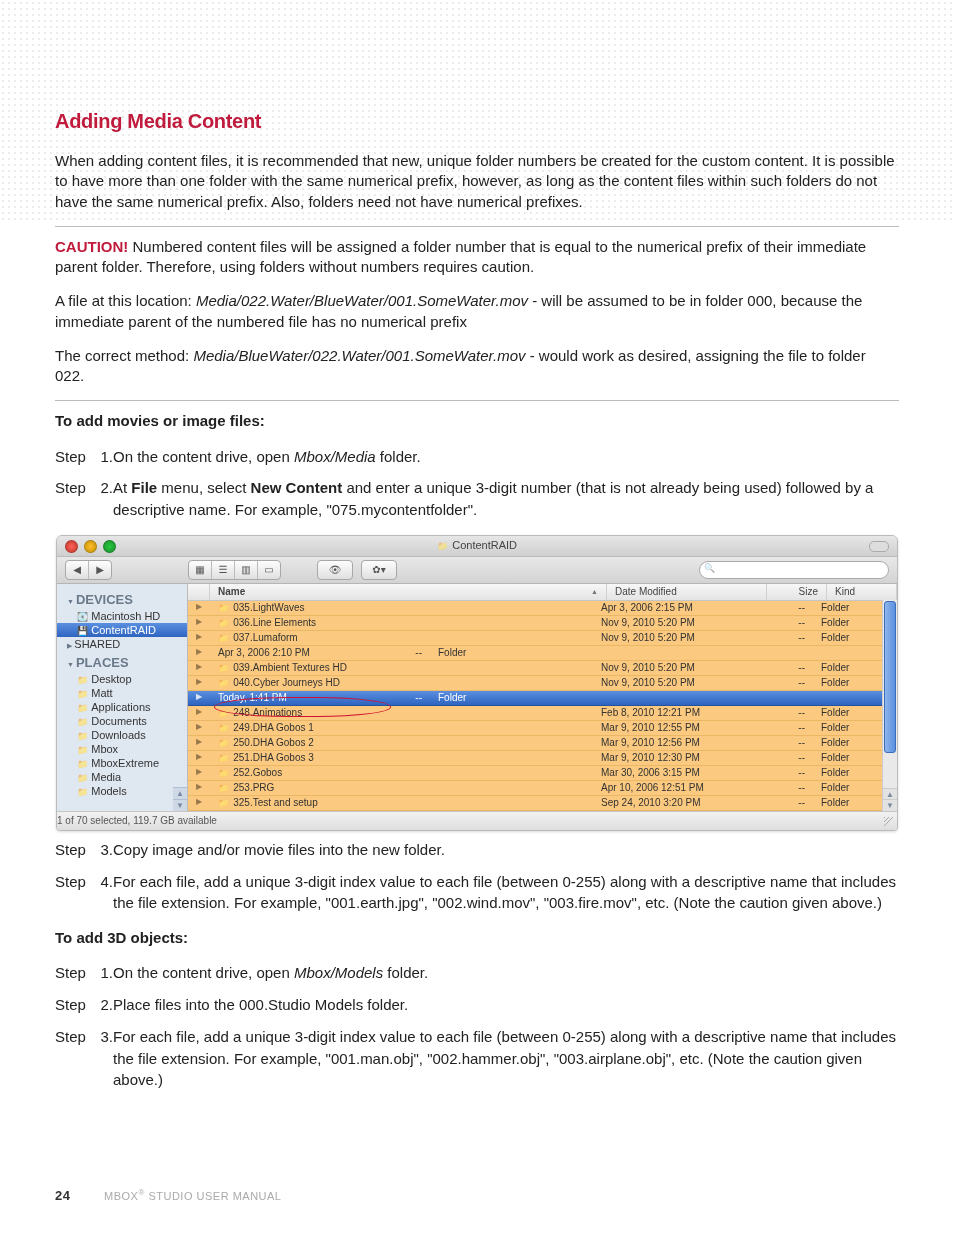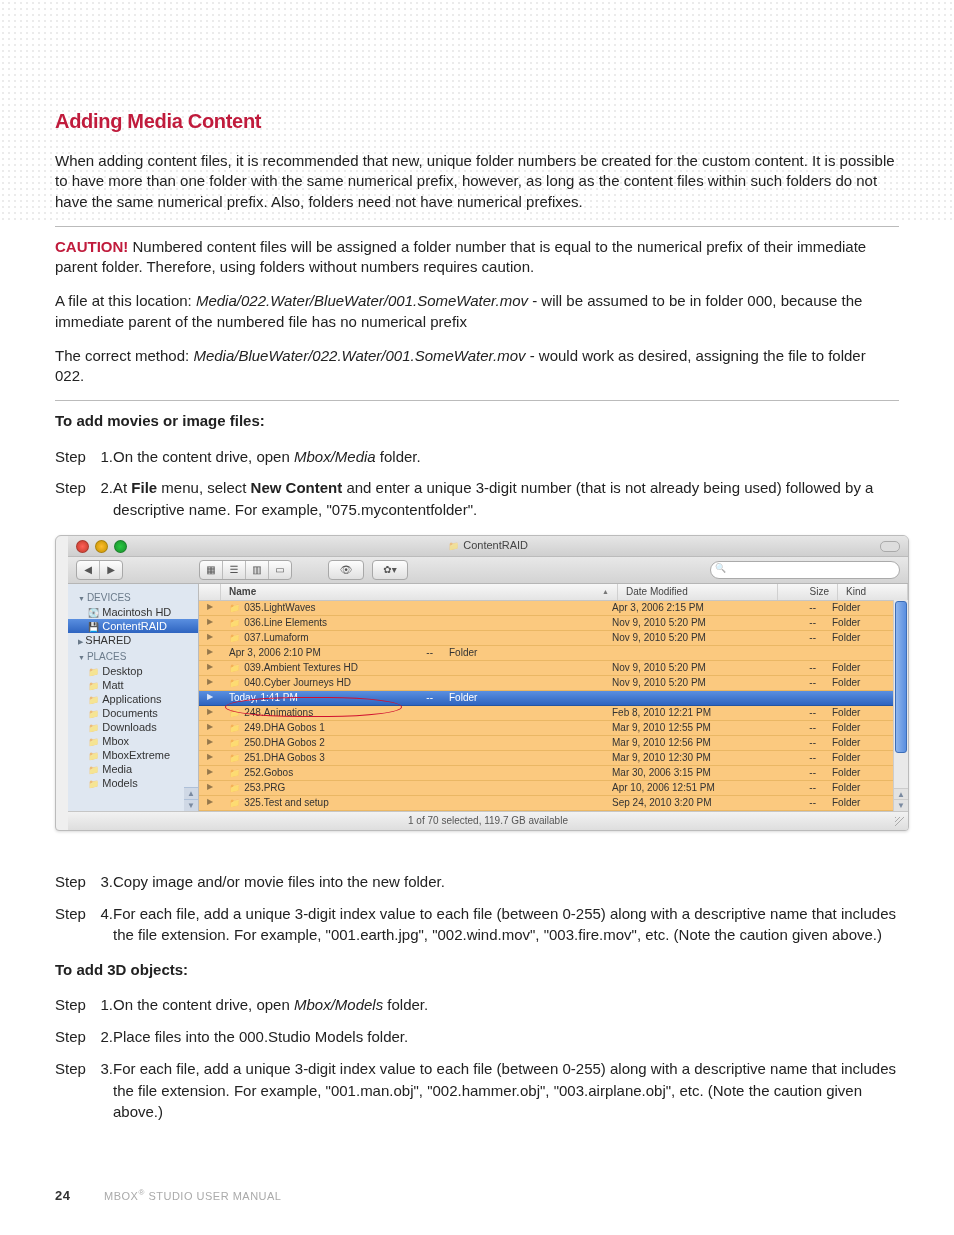--- a/index.html
+++ b/index.html
@@ -47,29 +47,28 @@
   .subhead { font-weight: bold; margin-top: 8px; }
   .steps { margin: 4px 0 14px 0; }
   .step-row { display: flex; gap: 0; margin-bottom: 10px; line-height: 1.45; }
   .step-label { flex: 0 0 40px; }
   .step-num { flex: 0 0 18px; text-align: right; }
   .step-text { flex: 1; }
 
   
   .finder {
     width: 840px;
-    margin: 10px auto 40px auto;
+    margin: 10px auto 8px auto;
     border: 1px solid #bbb;
     border-radius: 6px 6px 4px 4px;
     background: #efefef;
     font-family: "Lucida Grande", Helvetica, sans-serif;
     font-size: 11px;
     box-shadow: 0 1px 3px rgba(0,0,0,0.15);
     overflow: hidden;
-    padding-left: 12px;
   }
   .finder-titlebar {
     height: 20px;
     background: linear-gradient(#e6e6e6, #cfcfcf);
     position: relative;
     border-bottom: 1px solid #bbb;
   }
   .traffic { position: absolute; left: 8px; top: 4px; display: flex; gap: 6px; }
   .t-dot { width: 11px; height: 11px; border-radius: 50%; border: 1px solid rgba(0,0,0,0.2); }
   .t-red { background: radial-gradient(#ff6159, #c0392b); }
@@ -104,21 +103,21 @@
   .search-wrap::before { content:"🔍"; position:absolute; left:5px; top:2px; font-size:9px; opacity:0.5; }
 
   .finder-body { display: flex; background: #fff; }
   .sidebar {
     width: 130px;
     background: #dfe7f1;
     border-right: 1px solid #bbb;
     padding: 4px 0;
     position: relative;
   }
-  .sb-section { color: #6a7a8a; font-size: 10px; font-weight: normal; padding: 4px 6px 2px 10px; }
+  .sb-section { color: #6a7a8a; font-size: 13px; font-weight: bold; padding: 4px 6px 2px 10px; }
   .sb-section::before { content: "▼ "; font-size: 7px; }
   .sb-item { padding: 1px 4px 1px 20px; color: #333; white-space: nowrap; }
   .sb-item.sel {
     background: linear-gradient(#5a8fe0,#2e64c0);
     color: #fff;
   }
   .sb-item.shared { padding-left: 10px; }
   .sb-item.shared::before { content: "▶ "; font-size: 7px; color:#6a7a8a; }
   .sb-icon::before { content:"💽"; font-size:9px; margin-right:3px; opacity:0.7; }
   .sb-folder::before { content:"📁"; font-size:9px; margin-right:3px; opacity:0.7; }
@@ -174,21 +173,21 @@
     border: 1.5px solid #d01030;
     border-radius: 50%/60%;
     width: 175px; height: 18px;
     top: 113px; left: 26px;
     pointer-events: none;
   }
   .fl-status {
     height: 18px;
     background: linear-gradient(#f2f2f2,#dedede);
     border-top: 1px solid #c6c6c6;
-    text-align: center;
+    text-align: left;
     font-size: 10px; color: #555;
     line-height: 18px;
     position: relative;
   }
   .resize-grip {
     position:absolute; right:2px; bottom:2px; width:11px; height:11px;
     background:
       linear-gradient(135deg, transparent 6px, #aaa 6px, #aaa 7px, transparent 7px),
       linear-gradient(135deg, transparent 3px, #aaa 3px, #aaa 4px, transparent 4px),
       linear-gradient(135deg, transparent 0px, #aaa 0px, #aaa 1px, transparent 1px);

